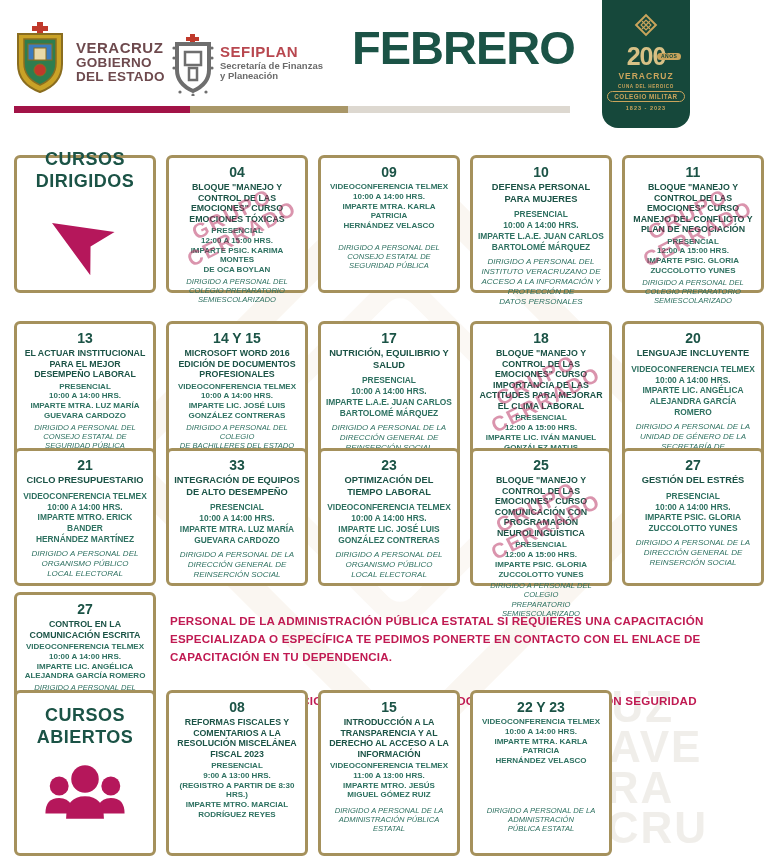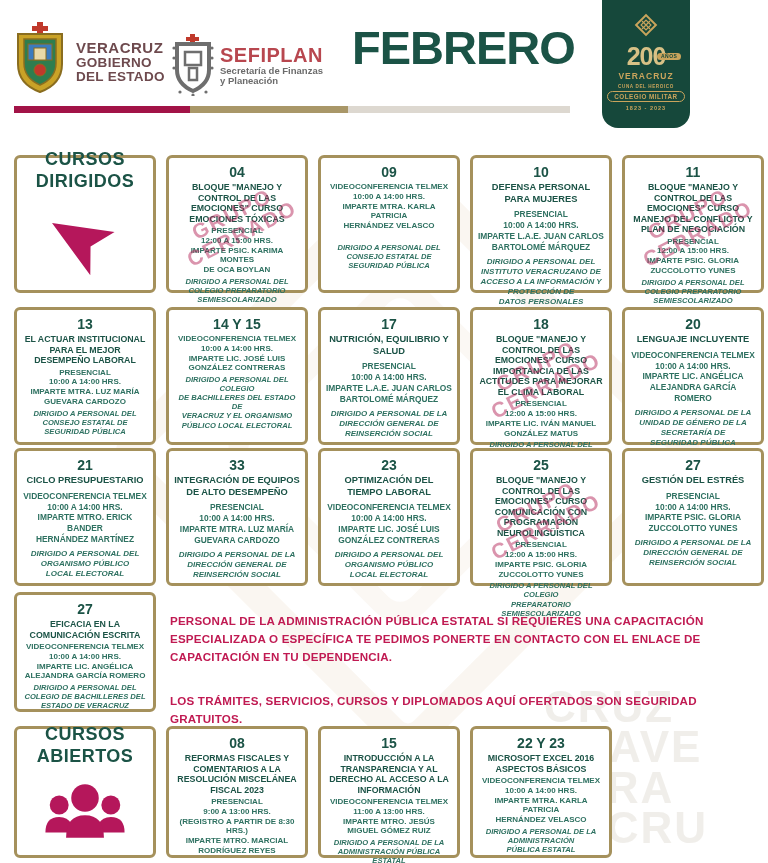--- a/index.html
+++ b/index.html
@@ -18,21 +18,21 @@
     color:rgba(228,224,216,.55);z-index:0;transform:rotate(0.001deg);white-space:pre-line;
   }
   
   .header{position:absolute;left:0;top:0;width:768px;height:150px;z-index:2;}
   .coat{position:absolute;left:14px;top:22px;}
   .gov-text{position:absolute;left:76px;top:40px;line-height:1.05;color:#6E4A4E;}
   .gov-text .l1{font-size:15px;font-weight:900;letter-spacing:.5px;}
   .gov-text .l2,.gov-text .l3{font-size:13.5px;font-weight:600;letter-spacing:.3px;}
   .sef-shield{position:absolute;left:172px;top:34px;}
   .sef-text{position:absolute;left:220px;top:44px;line-height:1.1;}
-  .sef-text .name{font-size:20px;font-weight:900;color:#B8474F;letter-spacing:.5px;}
+  .sef-text .name{font-size:15px;font-weight:900;color:#B8474F;letter-spacing:.5px;}
   .sef-text .sub{font-size:9.5px;color:#6B6B6B;font-weight:600;}
   .month-title{position:absolute;left:352px;top:20px;font-size:47px;font-weight:900;color:#1B5346;letter-spacing:-1px;}
   .bar{position:absolute;top:106px;height:7px;}
   .bar.crimson{left:14px;width:176px;background:#A21347;}
   .bar.tan{left:190px;width:158px;background:#A99768;}
   .bar.grey{left:348px;width:222px;background:#DDD8D0;}
   
   .badge{
     position:absolute;left:602px;top:0;width:88px;height:128px;background:#16483B;
     border-radius:0 0 16px 16px;display:flex;flex-direction:column;align-items:center;
@@ -44,33 +44,33 @@
     position:absolute;right:-16px;top:9px;background:#C9A45C;color:#16483B;
     font-size:5px;font-weight:700;padding:1px 4px;border-radius:4px;letter-spacing:.5px;
   }
   .badge .b1{font-size:8.5px;font-weight:900;letter-spacing:1px;margin-top:2px;}
   .badge .b2{font-size:4.6px;font-weight:700;letter-spacing:.6px;margin-top:3px;}
   .badge .b3{font-size:6.3px;font-weight:900;letter-spacing:.5px;border:1px solid #C9A45C;border-radius:9px;padding:1px 6px;margin-top:2px;}
   .badge .b4{font-size:5.5px;font-weight:700;letter-spacing:1px;margin-top:3px;}
   
   .row{position:absolute;left:14px;display:flex;gap:10px;z-index:2;}
   #row1{top:155px;height:138px;}
-  #row2{top:307px;height:138px;}
+  #row2{top:321px;height:138px;}
   #row3{top:448px;height:138px;}
   #row4{top:592px;height:120px;}
-  #row5{top:726px;height:132px;}
+  #row5{top:690px;height:166px;}
   .card{
     width:142px;box-sizing:border-box;background:#fff;border:3px solid #A5915C;border-radius:6px;
     padding:7px 5px 20px;display:flex;flex-direction:column;align-items:center;text-align:center;
     position:relative;flex:0 0 auto;
   }
   .card .date{font-size:14px;font-weight:900;color:#1B5346;line-height:1;margin-bottom:3px;}
   .card .title{font-size:9.3px;font-weight:900;color:#1B5346;line-height:1.25;margin-bottom:4px;}
   .card .body{font-size:8.4px;font-weight:700;color:#2E7161;line-height:1.3;white-space:pre-line;}
-  .card .footer{font-size:8px;font-weight:700;font-style:italic;color:#2E7161;line-height:1.25;white-space:pre-line;margin-top:auto;padding-top:4px;}
+  .card .footer{font-size:8px;font-weight:400;font-style:italic;color:#2E7161;line-height:1.25;white-space:pre-line;margin-top:auto;padding-top:4px;}
   .card.dense .title{font-size:8.8px;line-height:1.2;margin-bottom:2px;}
   .card.dense .body{font-size:8px;line-height:1.22;}
   .card.dense .footer{font-size:7.6px;line-height:1.2;padding-top:2px;}
   .closed-mark{
     position:absolute;inset:0;display:flex;align-items:center;justify-content:center;
     transform:rotate(-27deg);font-size:21px;font-weight:900;letter-spacing:2px;line-height:1.05;
     color:rgba(178,31,84,.48);text-align:center;white-space:pre-line;pointer-events:none;
   }
   .label-card{justify-content:center;gap:12px;}
   .label-card .label-text{font-size:18px;font-weight:900;color:#1B5346;line-height:1.2;letter-spacing:.5px;}
@@ -219,20 +219,21 @@
 10:00 A 14:00 HRS.
 IMPARTE MTRA. LUZ MARÍA
 GUEVARA CARDOZO</div>
     <div class="footer">DIRIGIDO A PERSONAL DEL
 CONSEJO ESTATAL DE
 SEGURIDAD PÚBLICA</div>
 
   </div>
     <div class="card course dense">
     <div class="date">14 Y 15</div>
+    <div class="title">MICROSOFT WORD 2016 EDICIÓN DE DOCUMENTOS PROFESIONALES</div>
     <div class="body">VIDEOCONFERENCIA TELMEX
 10:00 A 14:00 HRS.
 IMPARTE LIC. JOSÉ LUIS
 GONZÁLEZ CONTRERAS</div>
     <div class="footer">DIRIGIDO A PERSONAL DEL COLEGIO
 DE BACHILLERES DEL ESTADO DE
 VERACRUZ Y EL ORGANISMO
 PÚBLICO LOCAL ELECTORAL</div>
 
   </div>
@@ -332,21 +333,21 @@
 ZUCCOLOTTO YUNES</div>
     <div class="footer">DIRIGIDO A PERSONAL DE LA
 DIRECCIÓN GENERAL DE
 REINSERCIÓN SOCIAL</div>
 
   </div>
   </div>
 <div class="row" id="row4">
     <div class="card course dense">
     <div class="date">27</div>
-    <div class="title">EFICACIA EN LA COMUNICACIÓN ESCRITA</div>
+    <div class="title">CONTROL EN LA COMUNICACIÓN ESCRITA</div>
     <div class="body">VIDEOCONFERENCIA TELMEX
 10:00 A 14:00 HRS.
 IMPARTE LIC. ANGÉLICA
 ALEJANDRA GARCÍA ROMERO</div>
     <div class="footer">DIRIGIDO A PERSONAL DEL
 COLEGIO DE BACHILLERES DEL
 ESTADO DE VERACRUZ</div>
 
   </div>
   </div>
@@ -386,21 +387,20 @@
     <div class="body">VIDEOCONFERENCIA TELMEX
 11:00 A 13:00 HRS.
 IMPARTE MTRO. JESÚS
 MIGUEL GÓMEZ RUIZ</div>
     <div class="footer">DIRIGIDO A PERSONAL DE LA
 ADMINISTRACIÓN PÚBLICA ESTATAL</div>
 
   </div>
     <div class="card course dense">
     <div class="date">22 Y 23</div>
-    <div class="title">MICROSOFT EXCEL 2016 ASPECTOS BÁSICOS</div>
     <div class="body">VIDEOCONFERENCIA TELMEX
 10:00 A 14:00 HRS.
 IMPARTE MTRA. KARLA PATRICIA
 HERNÁNDEZ VELASCO</div>
     <div class="footer">DIRIGIDO A PERSONAL DE LA
 ADMINISTRACIÓN
 PÚBLICA ESTATAL</div>
 
   </div>
   </div>

